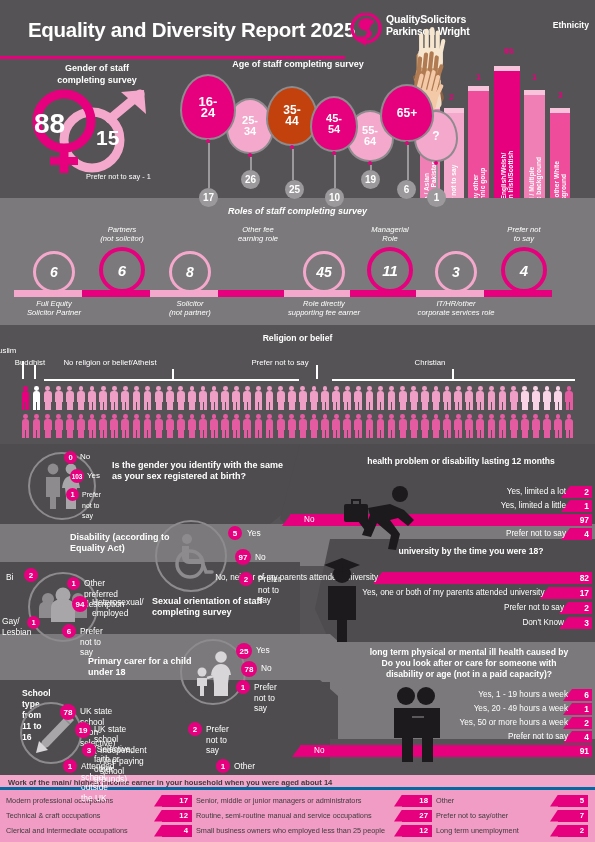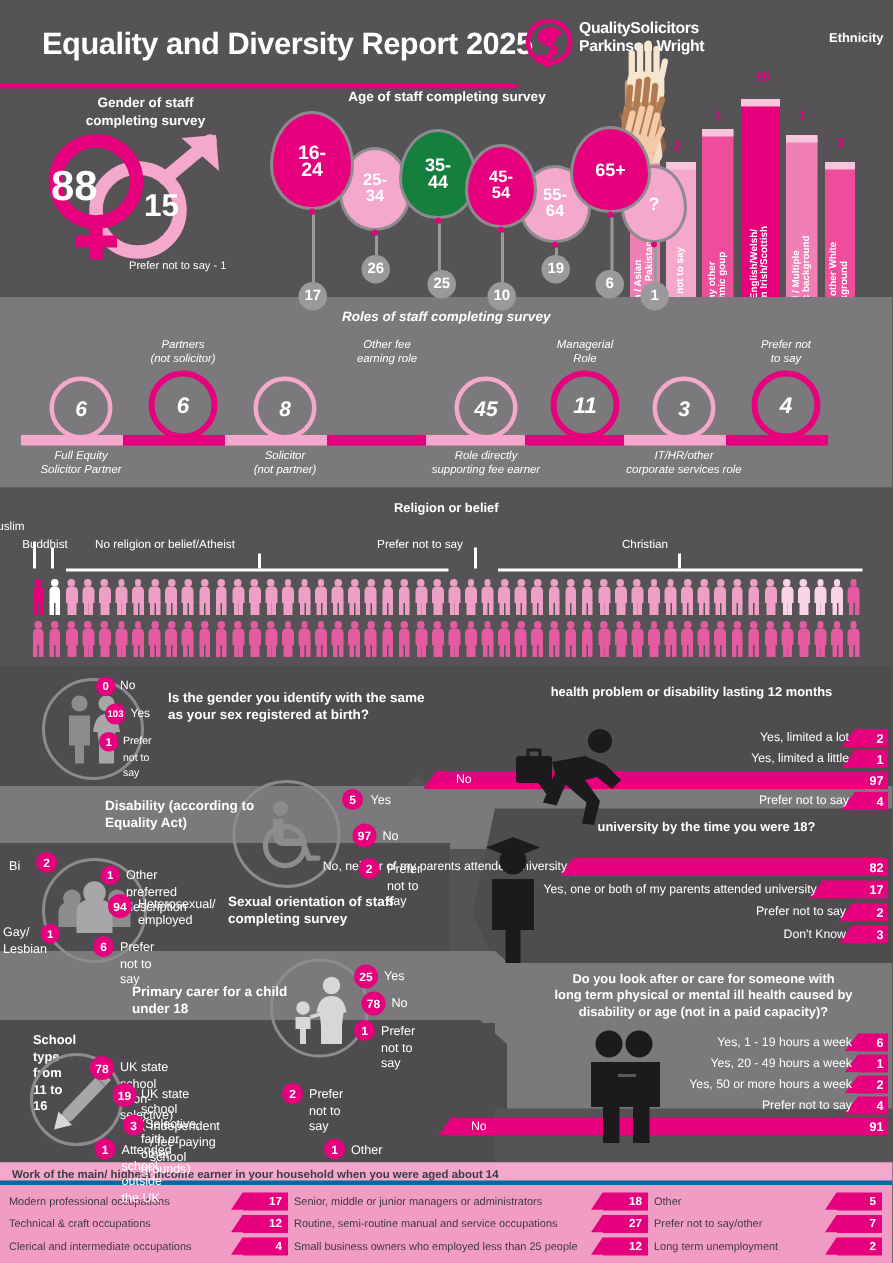--- a/index.html
+++ b/index.html
@@ -193,21 +193,21 @@
         </div>
         <div class="balloon">
           <div class="bal-string" style="left: 72px; top: 87px; height: 13px; z-index: 1;"></div>
           <div class="bal-body" style="left: 48px; top: 28px; width: 48px; height: 56px; background: rgb(244, 168, 203); font-size: 11px; z-index: 2; white-space: pre-line;">25-
 34</div>
           <div class="bal-knot" style="left: 70px; top: 83px; z-index: 4;"></div>
           <div class="bal-count" style="left: 63px; top: 100px; z-index: 5;">26</div>
         </div>
         <div class="balloon">
           <div class="bal-string" style="left: 114px; top: 79px; height: 31px; z-index: 1;"></div>
-          <div class="bal-body" style="left: 88px; top: 16px; width: 52px; height: 60px; background: #15803d; font-size: 12px; z-index: 3; white-space: pre-line;">35-
+          <div class="bal-body" style="left: 88px; top: 16px; width: 52px; height: 60px; background: #c2410c; font-size: 12px; z-index: 3; white-space: pre-line;">35-
 44</div>
           <div class="bal-knot" style="left: 112px; top: 75px; z-index: 4;"></div>
           <div class="bal-count" style="left: 107px; top: 110px; z-index: 5;">25</div>
         </div>
         <div class="balloon">
           <div class="bal-string" style="left: 156px; top: 85px; height: 33px; z-index: 1;"></div>
           <div class="bal-body" style="left: 132px; top: 26px; width: 48px; height: 56px; background: rgb(230, 0, 126); font-size: 11px; z-index: 3; white-space: pre-line;">45-
 54</div>
           <div class="bal-knot" style="left: 154px; top: 81px; z-index: 4;"></div>
           <div class="bal-count" style="left: 147px; top: 118px; z-index: 5;">10</div>
@@ -1217,22 +1217,22 @@
             <div class="bar-skew" style="right: 24px;"></div>
             <div class="bar-fill" style="width: 24px;"></div>
             <div class="bar-lab" style="right: 25px;">Don't Know</div>
             <div class="bar-val">3</div>
           </div>
         </div>
     </div>
 
     <div class="qpanel">
       <div class="qtitle" style="left:345px;top:203px;width:248px;font-size:8.6px;text-align:center;">
+        <div>long term physical or mental ill health caused by</div>
         <div>Do you look after or care for someone with</div>
-        <div>long term physical or mental ill health caused by</div>
         <div>disability or age (not in a paid capacity)?</div>
       </div>
       <svg style="position:absolute;left:388px;top:242px;width:60px;height:76px;z-index:5;">
         <circle cx="18" cy="10" r="9" fill="#1c1a1c"></circle>
         <circle cx="38" cy="10" r="9" fill="#1c1a1c"></circle>
         <path d="M6 22 h26 v30 h-7 v24 h-11 v-24 h-8 z" fill="#1c1a1c"></path>
         <path d="M26 22 h26 v30 h-7 v24 h-11 v-24 h-8 z" fill="#1c1a1c"></path>
         <path d="M24 30 h12 v2 h-12 z" fill="#5a585a"></path>
       </svg>
       <div id="ca-bars">

